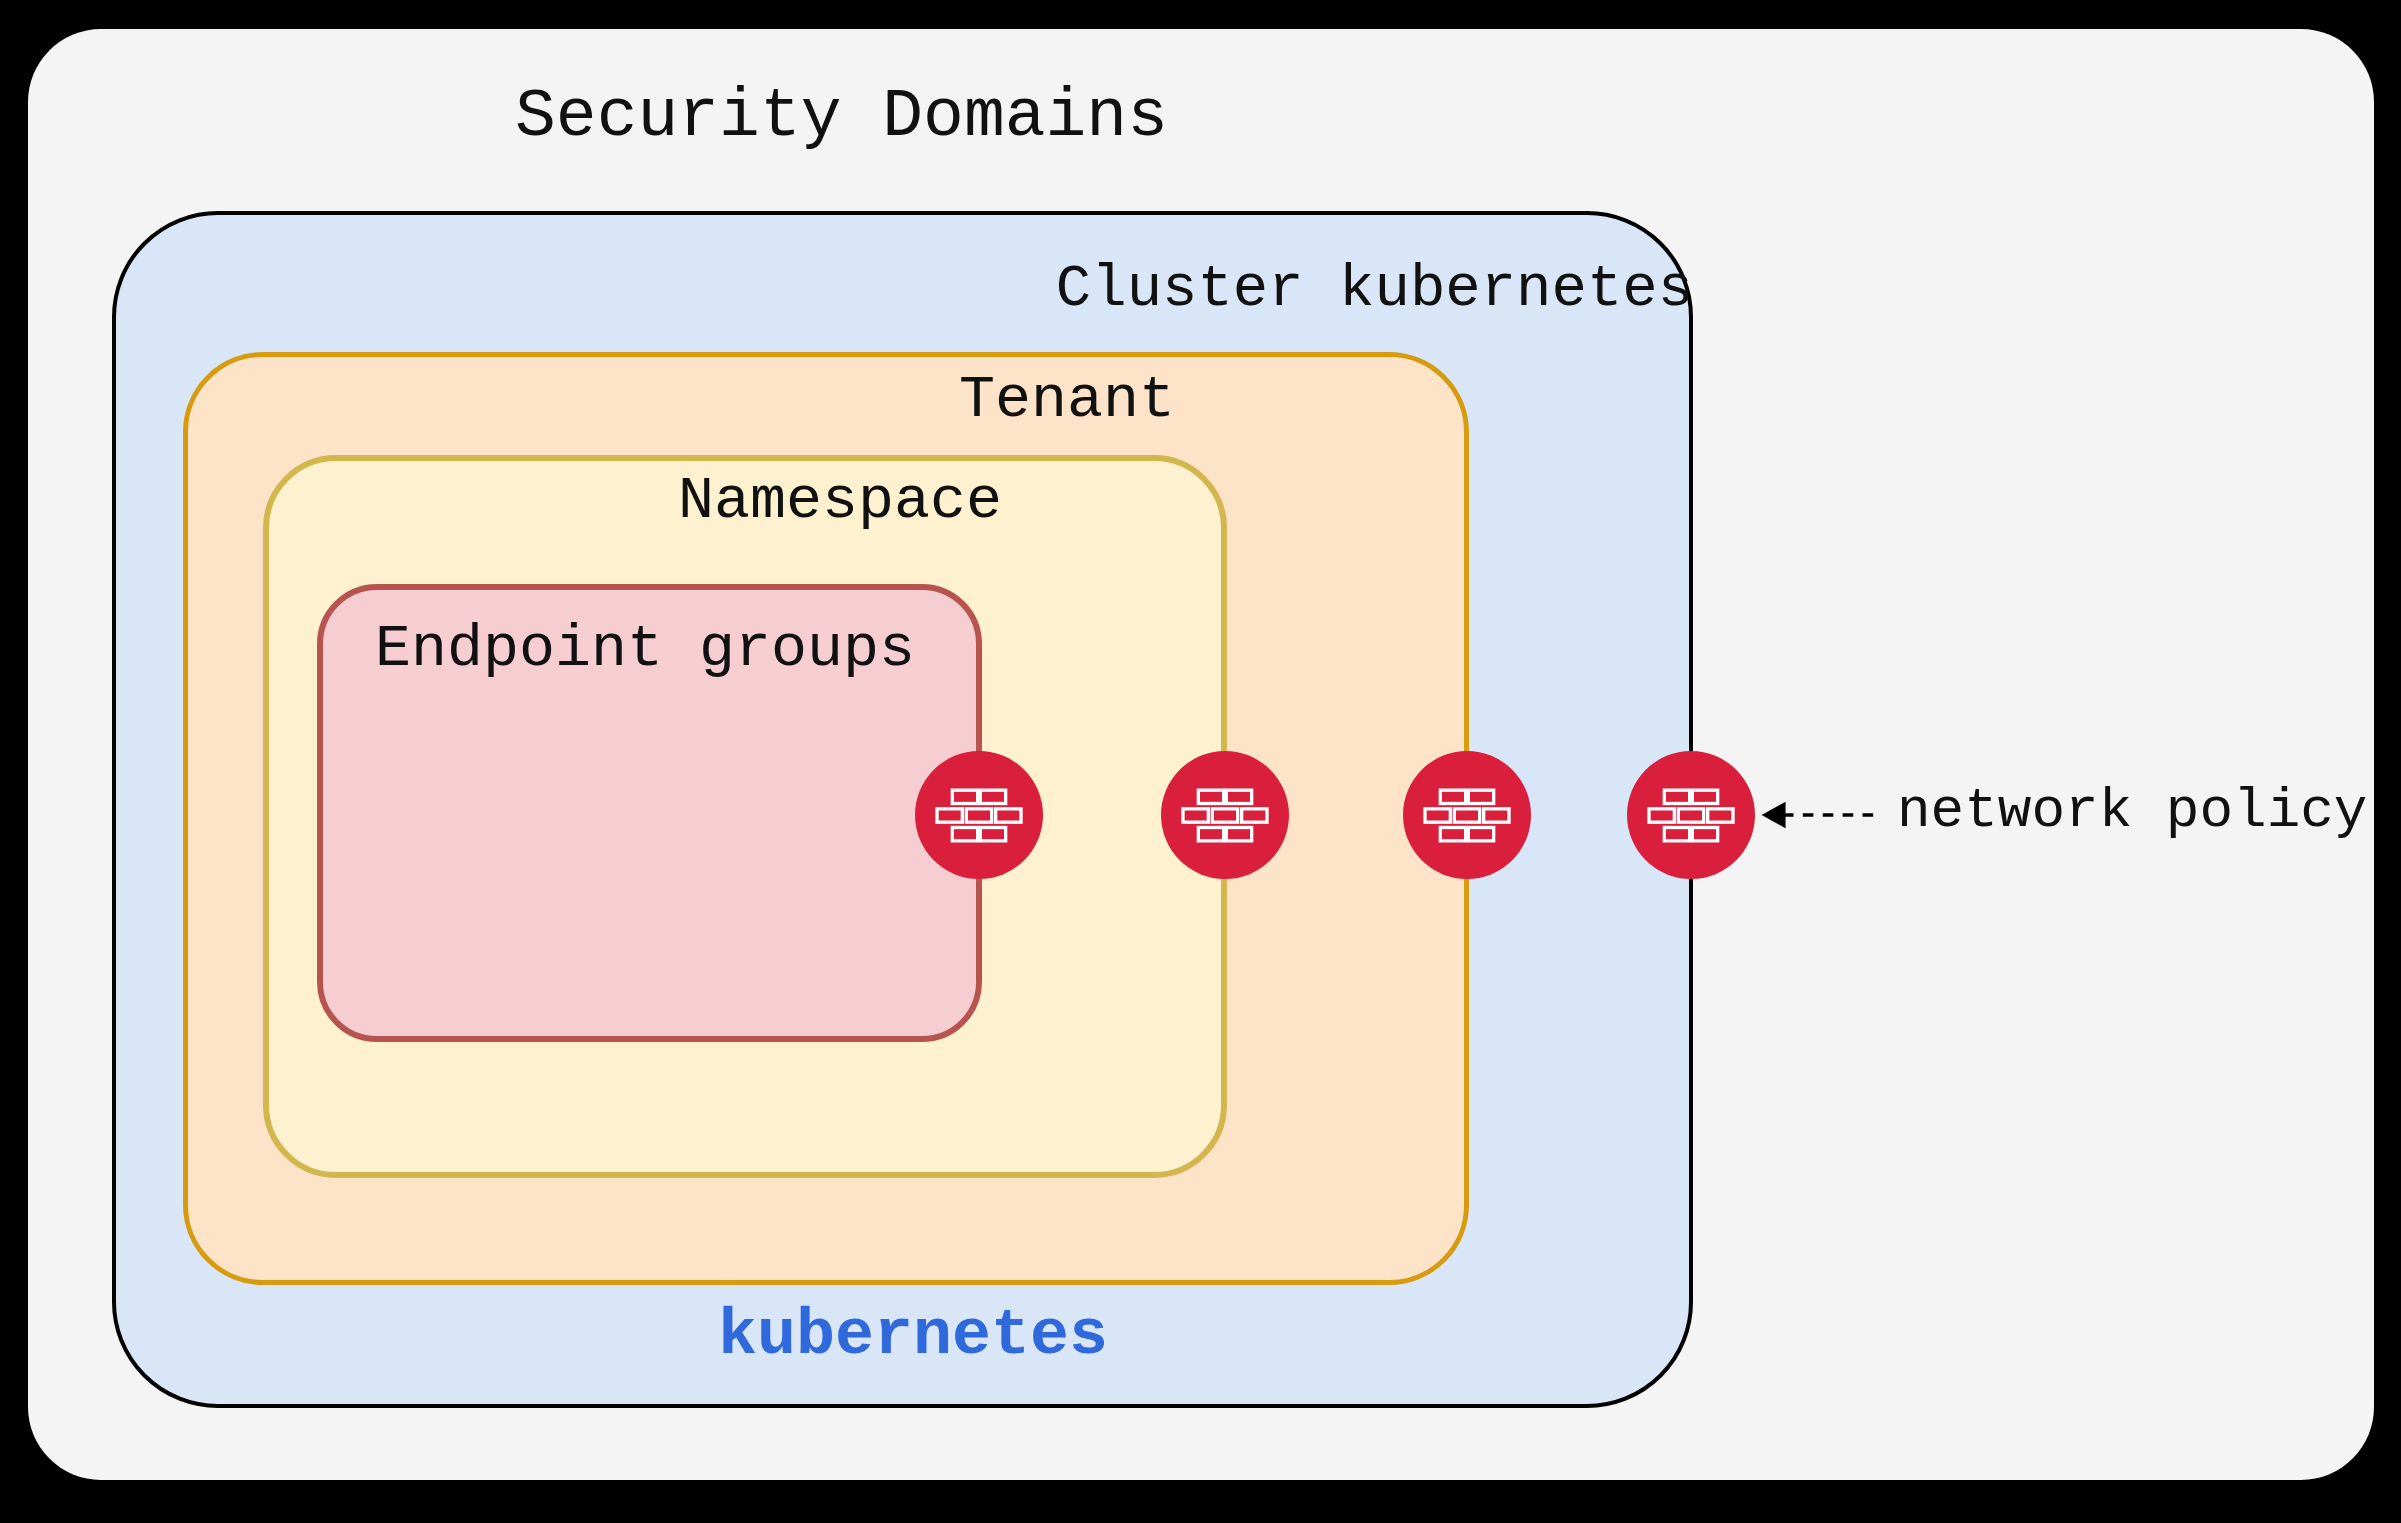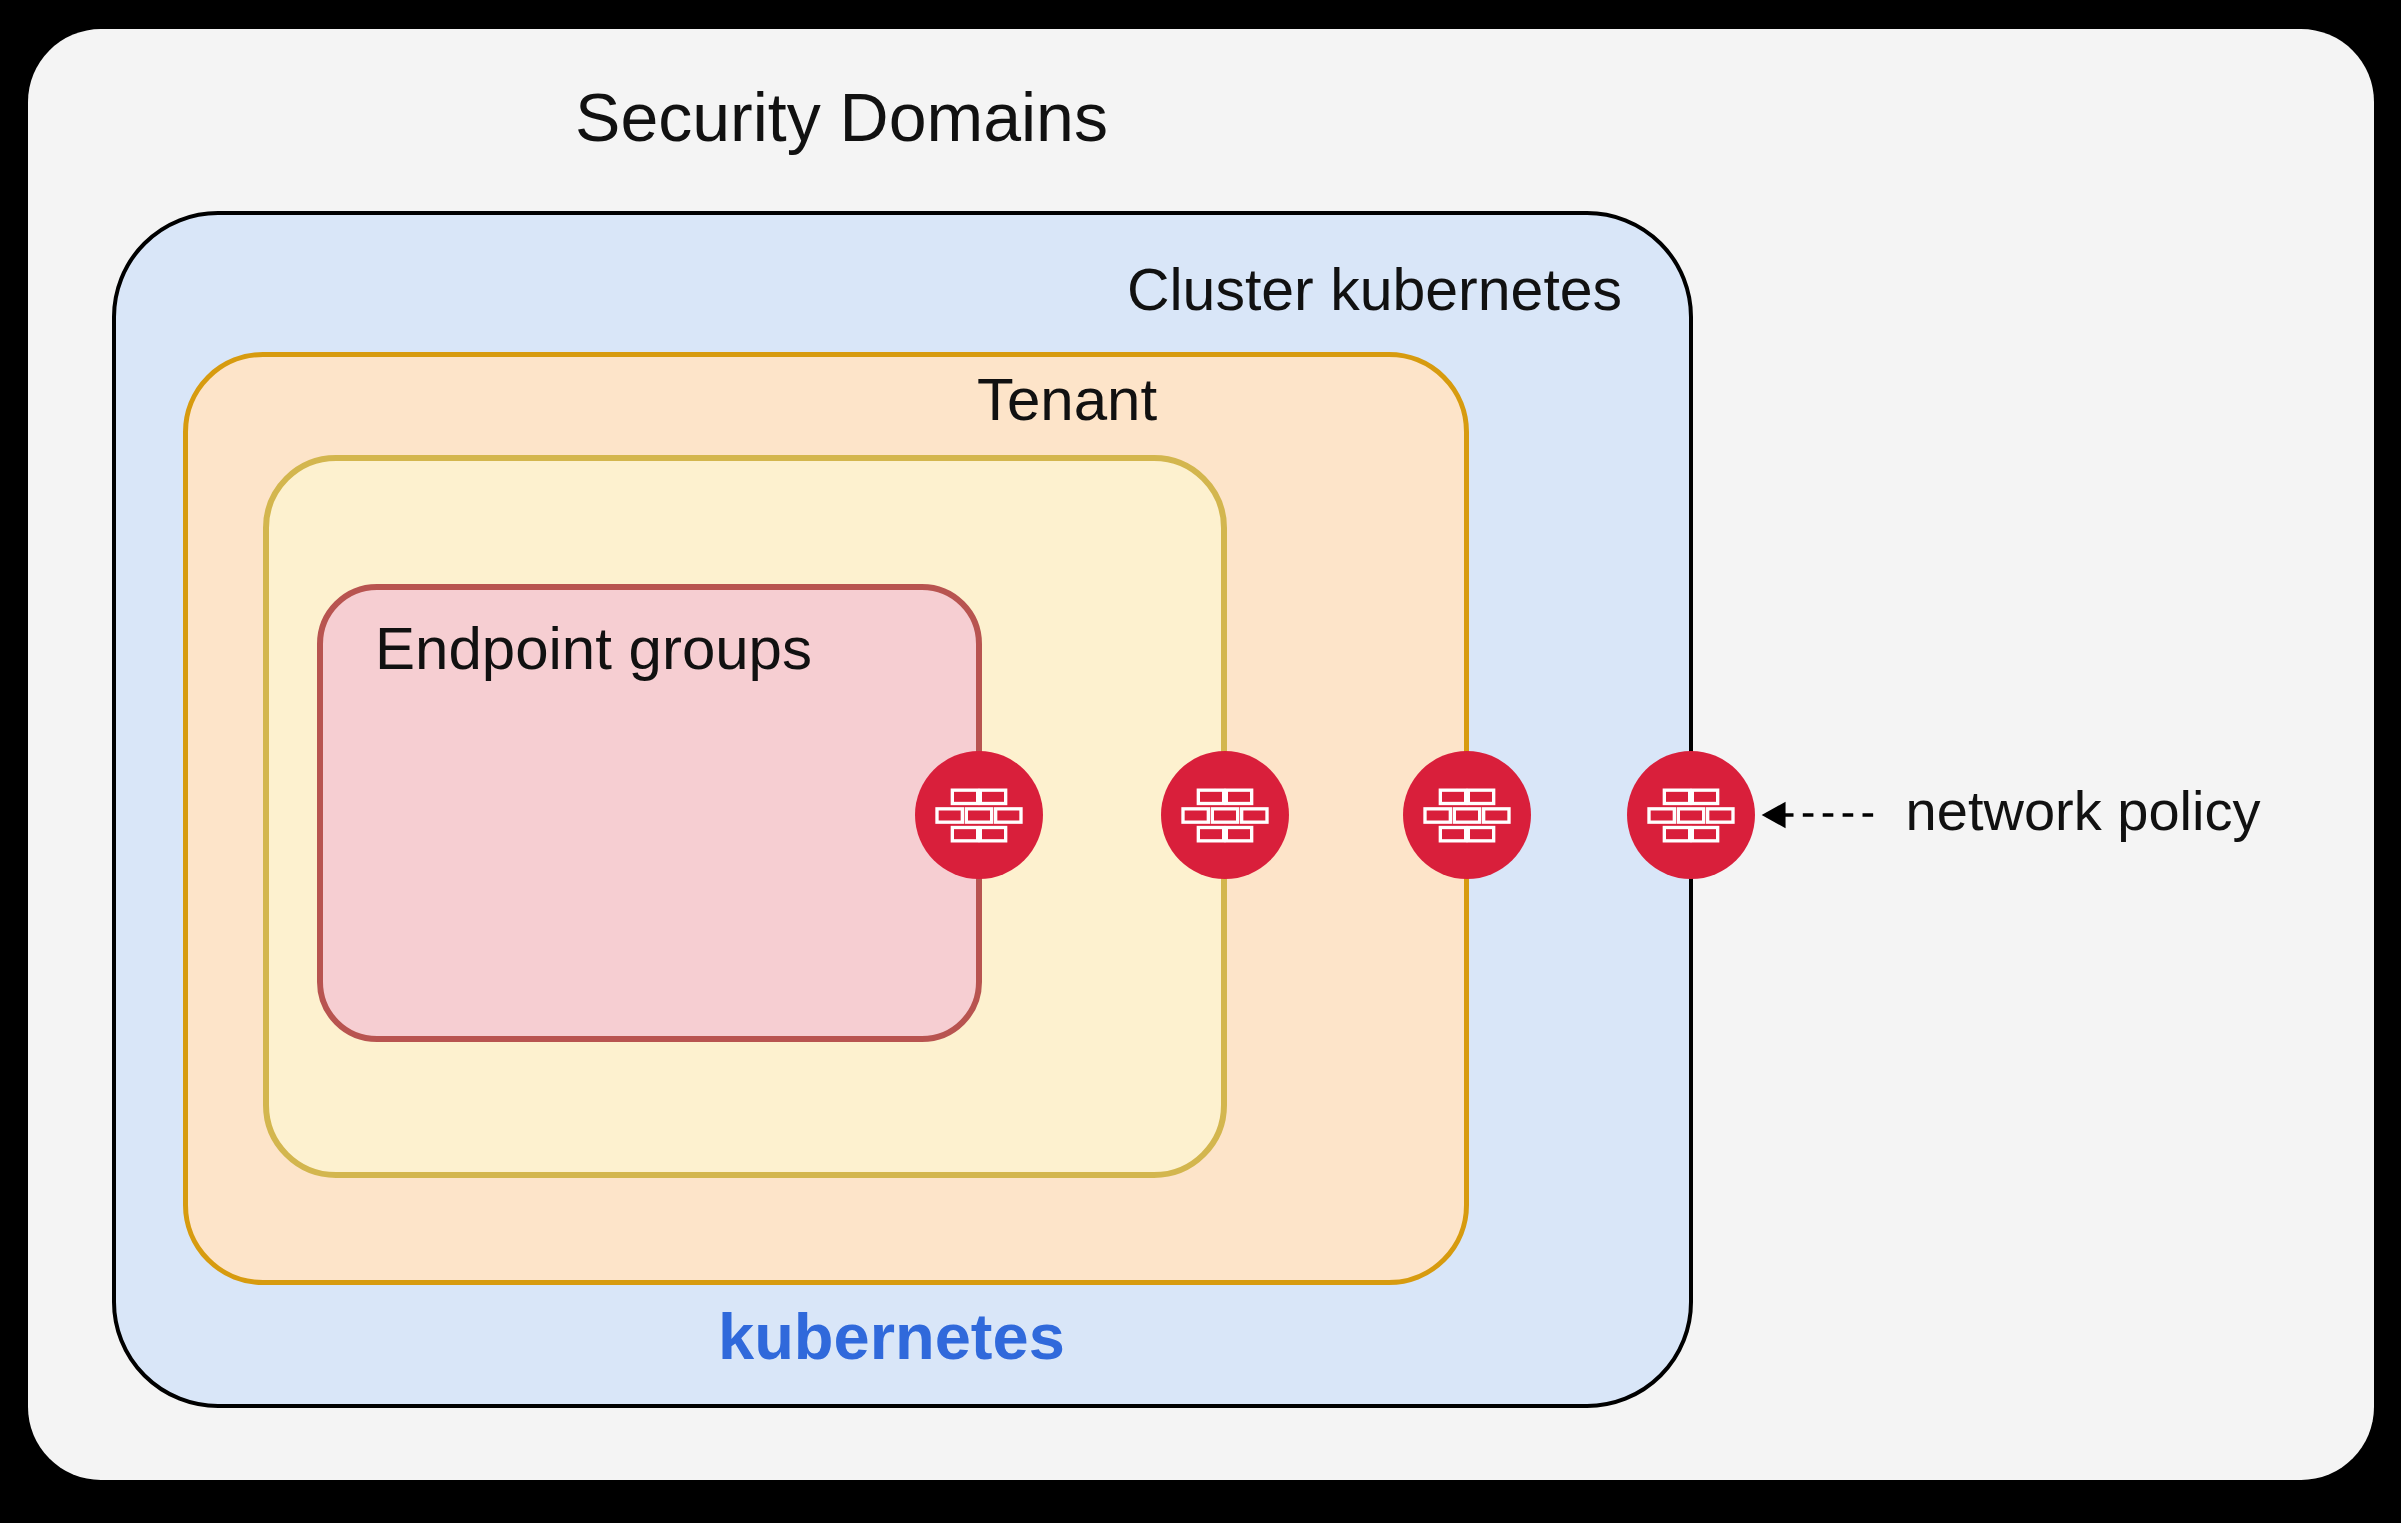--- a/index.html
+++ b/index.html
@@ -4,21 +4,21 @@
 <style>
   html,body{margin:0;padding:0;background:#000;}
   .canvas{
     position:relative;width:2401px;height:1524px;background:#000;
     font-family:"Liberation Sans","DejaVu Sans",sans-serif;overflow:hidden;
   }
   .panel{
     position:absolute;left:28px;top:29px;width:2346px;height:1451px;
     background:#f4f4f4;border-radius:73px;
   }
-  .lbl{position:absolute;color:#111;white-space:nowrap;}
+  .lbl{position:absolute;color:#111;white-space:nowrap;font-family:Liberation Mono, monospace;}
   .title{left:509px;top:82px;width:665px;text-align:center;font-size:68px;line-height:70px;}
   .box{position:absolute;box-sizing:border-box;}
   .cluster{
     left:112px;top:211px;width:1581px;height:1197px;
     background:#d9e6f8;border:4px solid #000;border-radius:106px;
   }
   .tenant{
     left:183px;top:352px;width:1286px;height:933px;
     background:#fde4c9;border:5.3px solid #d79b0f;border-radius:80px;
   }
@@ -52,20 +52,21 @@
 
   <div class="lbl title">Security Domains</div>
 
   <div class="box cluster"></div>
   <div class="box tenant"></div>
   <div class="box namespace"></div>
   <div class="box endpoint"></div>
 
   <div class="lbl lbl-cluster">Cluster kubernetes</div>
   <div class="lbl lbl-tenant">Tenant</div>
+  <div class="lbl lbl-namespace">Namespace</div>
   <div class="lbl lbl-kubernetes">kubernetes</div>
   <div class="lbl lbl-endpoint">Endpoint groups</div>
 
   <div class="fw fw1">
     <svg width="88" height="55" viewBox="0 0 132 82">
       <g fill="none" stroke="#ffffff" stroke-width="5">
         <rect x="26" y="3" width="38" height="20"></rect>
           <rect x="68" y="3" width="38" height="20"></rect>
         <rect x="3" y="31" width="38" height="20"></rect>
           <rect x="47" y="31" width="38" height="20"></rect>

